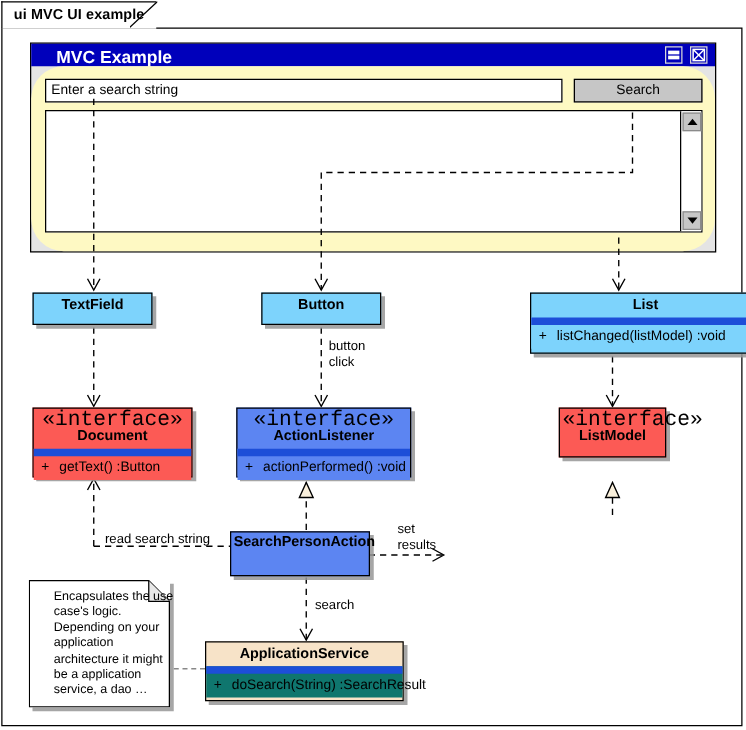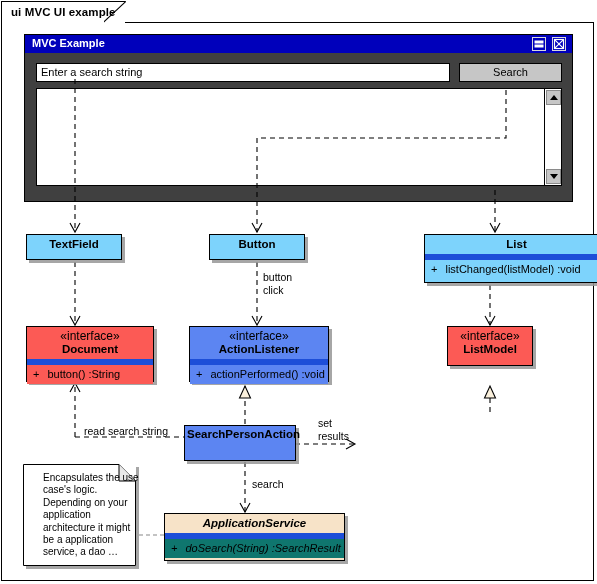--- a/index.html
+++ b/index.html
@@ -72,42 +72,43 @@
     background: #e4e4e4;
   }
   #window-titlebar {
     position: absolute;
     left: 0; top: 0;
     width: 100%; height: 18px;
     background: #0000bb;
   }
   #window-title {
     position: absolute;
-    left: 7px; top: 2px;
+    left: 20px; top: 2px;
     color: #ffffff;
-    font-size: 11px;
+    font-size: 14px;
     font-weight: bold;
     white-space: nowrap;
   }
   .win-btn {
     position: absolute;
     top: 2px;
     width: 14px; height: 14px;
     background: #0000bb;
     border: 1px solid #d8d8d8;
     box-sizing: border-box;
   }
   #btn-minimize { right: 26px; }
   #btn-close { right: 6px; }
   .win-btn svg { display: block; }
   #window-body {
     position: absolute;
     left: 0; top: 18px;
     right: 0; bottom: 0;
-    background: #404040;
+    background: #fef9c3;
+    border-radius: 26px;
   }
   #search-input {
     position: absolute;
     left: 11px; top: 10px;
     width: 414px; height: 19px;
     background: #ffffff;
     border: 1px solid #000;
     box-sizing: border-box;
     font-family: "Liberation Sans", sans-serif;
     font-size: 11px;
@@ -179,21 +180,22 @@
     text-align: center;
     font-size: 11.5px;
     font-weight: bold;
     color: #000;
     padding: 3px 2px;
     line-height: 13px;
   }
   .uml-stereotype {
     display: block;
     font-weight: normal;
-    font-size: 12px;
+    font-size: 17px;
+    font-family: Liberation Mono, monospace;
   }
   .uml-sep { border-top: 6px solid #1d4ed8; }
   .uml-attr {
     font-size: 11px;
     color: #000;
     padding: 3px 4px 3px 6px;
     line-height: 13px;
     white-space: nowrap;
   }
   .uml-attr .vis { margin-right: 8px; }
@@ -327,21 +329,21 @@
       <div class="uml-attr"><span class="vis">+</span><span>listChanged(listModel)  :void</span></div>
     </div>
   </div>
 
   <div class="uml-box red" style="left:26px; top:326px; width:128px; height:56px;">
     <div class="uml-head">
       <span class="uml-stereotype">«interface»</span>
       <span>Document</span>
     </div>
     <div class="uml-sep red">
-      <div class="uml-attr"><span class="vis">+</span><span>button()  :String</span></div>
+      <div class="uml-attr"><span class="vis">+</span><span>getText()  :Button</span></div>
     </div>
   </div>
 
   <div class="uml-box blue" style="left:189px; top:326px; width:140px; height:56px;">
     <div class="uml-head">
       <span class="uml-stereotype">«interface»</span>
       <span>ActionListener</span>
     </div>
     <div class="uml-sep blue">
       <div class="uml-attr"><span class="vis">+</span><span>actionPerformed()  :void</span></div>
@@ -353,21 +355,21 @@
       <span class="uml-stereotype">«interface»</span>
       <span>ListModel</span>
     </div>
   </div>
 
 
   <div class="uml-box blue" style="left:184px; top:425px; width:112px; height:36px;">
     <div class="uml-head" style="padding-top:2px;">SearchPersonAction</div>
   </div>
 
-  <div class="uml-box cream" style="left:164px; top:513px; width:181px; height:48px;font-style:italic;">
+  <div class="uml-box cream" style="left:164px; top:513px; width:159px; height:48px;">
     <div class="uml-head">ApplicationService</div>
     <div class="uml-sep cream-body">
       <div class="uml-attr"><span class="vis">+</span><span>doSearch(String)  :SearchResult</span></div>
     </div>
   </div>
 
   <div id="note-box">
     <svg width="113" height="102" style="position:absolute;left:0;top:0;">
       <path d="M0.5,0.5 L96,0.5 L112.5,17 L112.5,101.5 L0.5,101.5 Z" fill="#ffffff" stroke="#000" stroke-width="1"></path>
       <path d="M96,0.5 L96,17 L112.5,17" fill="#e8e8e8" stroke="#000" stroke-width="1"></path>

